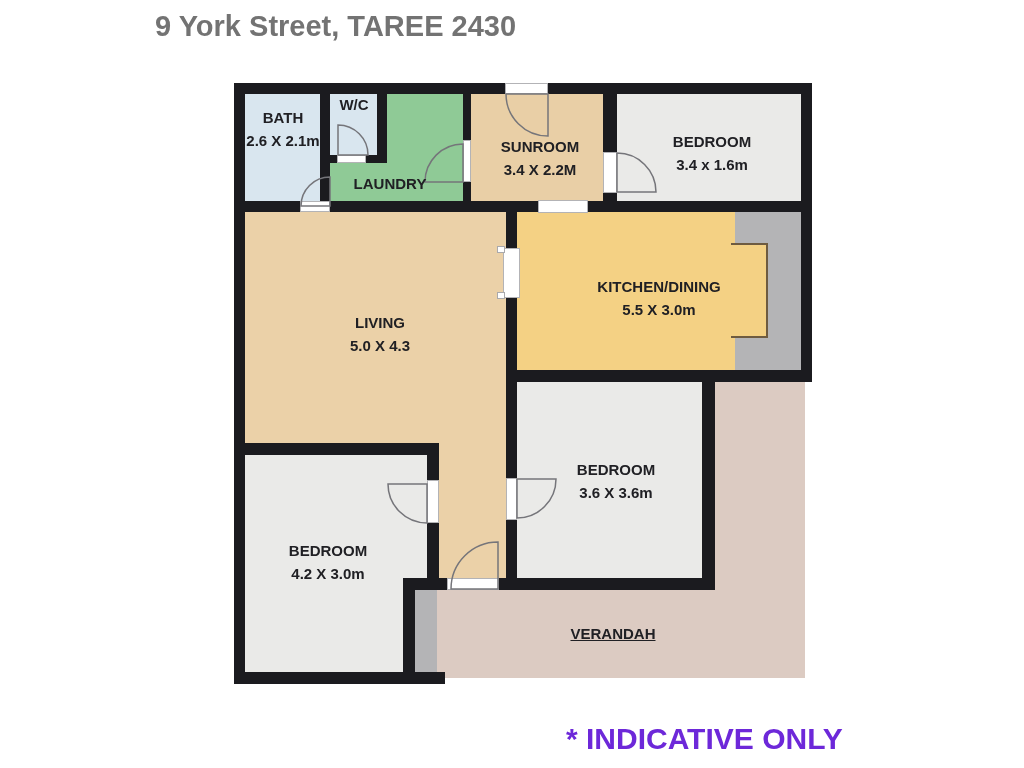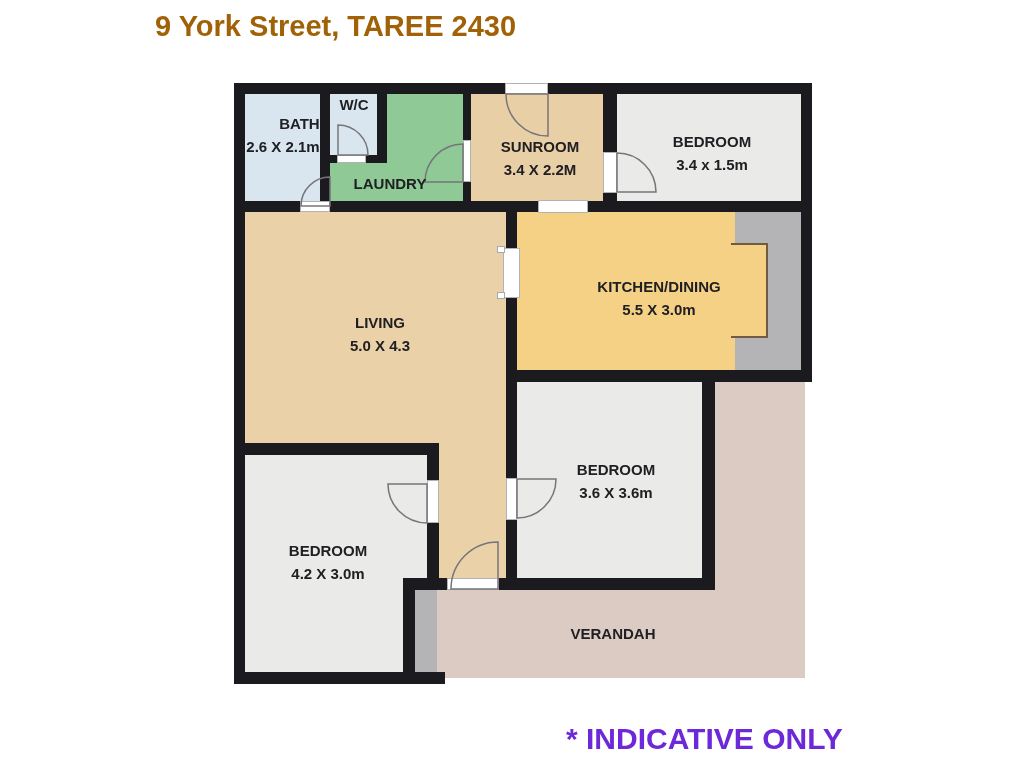--- a/index.html
+++ b/index.html
@@ -4,21 +4,21 @@
 <style>
   html,body{margin:0;padding:0;background:#ffffff;}
   #canvas{position:relative;width:1024px;height:768px;background:#ffffff;overflow:hidden;
           font-family:"Liberation Sans","DejaVu Sans",sans-serif;}
   .wall{position:absolute;}
   .floor{position:absolute;}
   .opening{position:absolute;background:#ffffff;border:1px solid #b3b3b6;box-sizing:border-box;}
   .knob{position:absolute;background:#ffffff;border:1px solid #a9a9ac;box-sizing:border-box;}
   .room-label{position:absolute;transform:translateX(-50%);text-align:center;
               color:#202024;font-weight:700;font-size:15px;line-height:23px;white-space:nowrap;}
-  #title{position:absolute;left:155px;top:10px;color:#a16207;font-weight:700;font-size:29px;
+  #title{position:absolute;left:155px;top:10px;color:#737373;font-weight:700;font-size:29px;
          letter-spacing:0px;white-space:nowrap;}
   #disclaimer{position:absolute;left:566px;top:722px;color:#6d28d9;font-weight:700;font-size:30px;
               white-space:nowrap;}
   #door-svg{position:absolute;left:0;top:0;pointer-events:none;}
   .alcove-notch{position:absolute;box-sizing:border-box;border:2px solid #6e5b40;}
 </style>
 </head>
 <body>
 
 <div id="canvas">
@@ -83,51 +83,51 @@
     <path d="M301 206 A29 29 0 0 1 330 177 L330 206 Z" fill="none" stroke="#75757a" stroke-width="1.5"></path>
     <path d="M368 155 A30 30 0 0 0 338 125 L338 155 Z" fill="none" stroke="#75757a" stroke-width="1.5"></path>
     <path d="M463 144 A38 38 0 0 0 425 182 L463 182 Z" fill="none" stroke="#75757a" stroke-width="1.5"></path>
     <path d="M506 94 A42 42 0 0 0 548 136 L548 94 Z" fill="none" stroke="#75757a" stroke-width="1.5"></path>
     <path d="M617 153 A39 39 0 0 1 656 192 L617 192 Z" fill="none" stroke="#75757a" stroke-width="1.5"></path>
     <path d="M427 523 A39 39 0 0 1 388 484 L427 484 Z" fill="none" stroke="#75757a" stroke-width="1.5"></path>
     <path d="M556 479 A39 39 0 0 1 517 518 L517 479 Z" fill="none" stroke="#75757a" stroke-width="1.5"></path>
     <path d="M451 589 A47 47 0 0 1 498 542 L498 589 Z" fill="none" stroke="#75757a" stroke-width="1.5"></path>
   </svg>
 
-  <div class="room-label" style="left:283px;top:112px;text-align:right;">
+  <div class="room-label" style="left:283px;top:106px;">
     <div>BATH</div>
       <div>2.6 X 2.1m</div>
   </div>
   <div class="room-label" style="left:354px;top:93px;">
     <div>W/C</div>
   </div>
   <div class="room-label" style="left:390px;top:172px;">
     <div>LAUNDRY</div>
   </div>
   <div class="room-label" style="left:540px;top:135px;">
     <div>SUNROOM</div>
       <div>3.4 X 2.2M</div>
   </div>
   <div class="room-label" style="left:712px;top:130px;">
     <div>BEDROOM</div>
-      <div>3.4 x 1.5m</div>
+      <div>3.4 x 1.6m</div>
   </div>
   <div class="room-label" style="left:659px;top:275px;">
     <div>KITCHEN/DINING</div>
       <div>5.5 X 3.0m</div>
   </div>
   <div class="room-label" style="left:367px;top:311px;margin-left:13px;">
     <div>LIVING</div>
       <div>5.0 X 4.3</div>
   </div>
   <div class="room-label" style="left:328px;top:539px;">
     <div>BEDROOM</div>
       <div>4.2 X 3.0m</div>
   </div>
   <div class="room-label" style="left:616px;top:458px;">
     <div>BEDROOM</div>
       <div>3.6 X 3.6m</div>
   </div>
-  <div class="room-label" style="left:613px;top:622px;">
+  <div class="room-label" style="left:613px;top:622px;text-decoration:underline;">
     <div>VERANDAH</div>
   </div>
 
 </div>
 
 </body></html>

